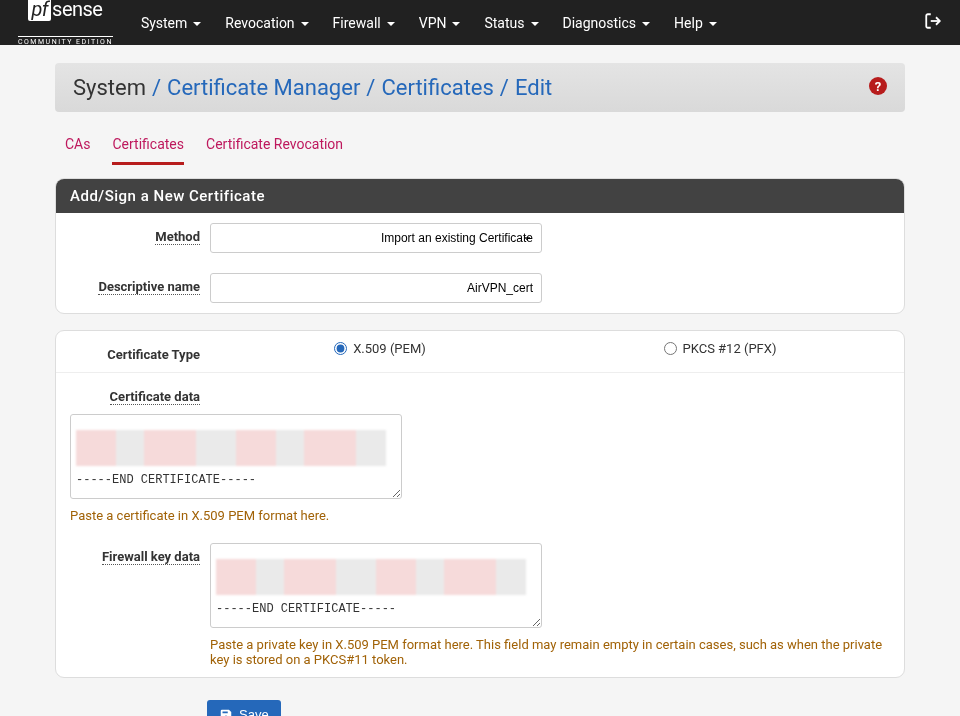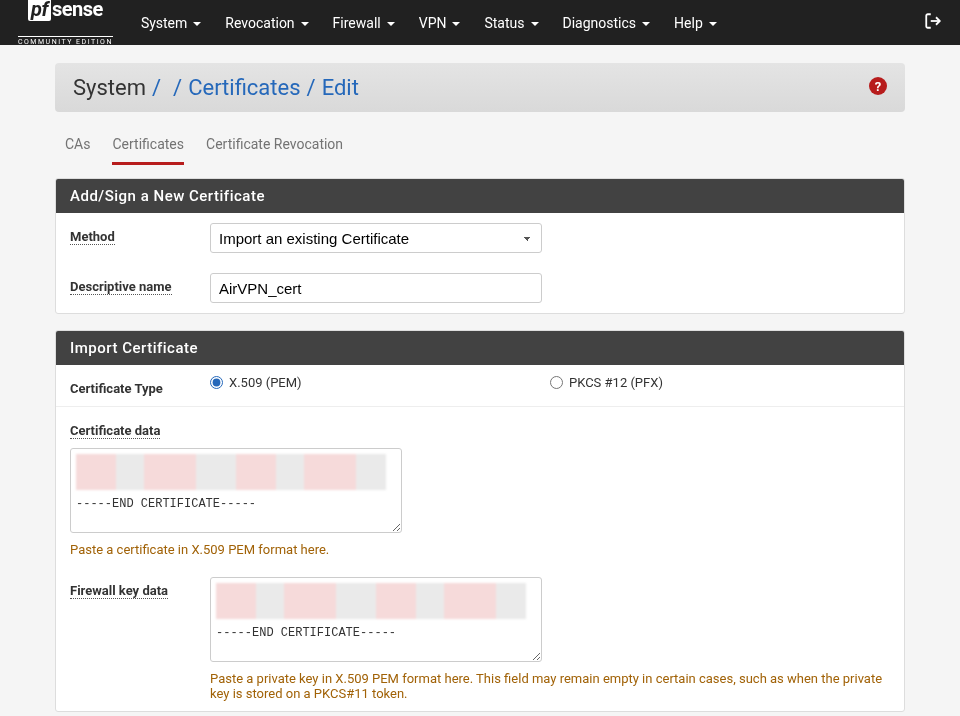--- a/index.html
+++ b/index.html
@@ -1,63 +1,63 @@
 <!DOCTYPE html>
 <html><head>
 <meta charset="utf-8">
 <style>
 * { box-sizing: border-box; margin: 0; padding: 0; }
 body { font-family: -apple-system, BlinkMacSystemFont, "Segoe UI", Roboto, Arial, sans-serif; background: #f5f5f5; font-size: 14px; color: #333; }
 
 .navbar { background: #212121; height: 45px; display: flex; align-items: center; padding: 0 18px; }
 .logo { display: flex; flex-direction: column; align-items: center; margin-right: 18px; }
-.logo-main { color: #fff; font-weight: bold; font-size: 20px; letter-spacing: -0.5px; line-height: 0.9;}
+.logo-main { color: #fff; font-weight: normal; font-size: 20px; letter-spacing: -0.5px; line-height: 0.9;}
 .logo-main .pf { background:#fff; color:#212121; padding:0 3px; font-style: italic; border-radius:2px; margin-right:1px;}
 .logo-sub { color: #fff; font-size: 7px; letter-spacing: 1.5px; border-top:1px solid #fff; padding-top:1px; margin-top:18px;}
 .nav-items { display: flex; gap: 4px; flex:1;}
 .nav-item { color: #fff; padding: 8px 10px; font-size: 14px; display: flex; align-items: center; gap: 4px; cursor:pointer;}
 .caret { width: 0; height: 0; border-left: 4px solid transparent; border-right: 4px solid transparent; border-top: 4px solid #fff; margin-left:2px; margin-top:2px;}
 .logout-icon { color:#fff; font-size:18px; cursor:pointer; }
 
 .container { max-width: 850px; margin: 18px auto; padding: 0; }
 
 .breadcrumb-bar { background: linear-gradient(#e4e4e4,#d9d9d9); border-radius: 4px; padding: 12px 18px; display: flex; align-items: center; font-size: 22px; font-weight: 400; position: relative;}
 .breadcrumb-bar .crumb { color: #2568ba; }
 .breadcrumb-bar .crumb.first { color: #333; }
 .breadcrumb-bar .sep { color: #2568ba; padding: 0 6px; }
 .help-icon { position:absolute; right:18px; top:14px; width:18px; height:18px; background:#b71c1c; color:#fff; border-radius:50%; font-size:13px; font-weight:bold; display:flex; align-items:center; justify-content:center; cursor:pointer;}
 
 .tabs { display: flex; gap: 22px; margin: 24px 0 12px 10px; font-size: 14px; border-bottom: 1px solid transparent;}
-.tab { color: #737373; padding-bottom: 10px; cursor:pointer;text-align:center; }
+.tab { color: #be185d; padding-bottom: 10px; cursor:pointer;text-align:center; }
 .tab.active { border-bottom: 3px solid #b71c1c; }
 
-.panel { background: #fff; border: 1px solid #ddd; border-radius: 3px; margin-bottom: 16px; overflow:hidden;}
+.panel { background: #fff; border: 1px solid #ddd; border-radius: 9px; margin-bottom: 16px; overflow:hidden;}
 .panel-head { background: #424242; color: #fff; padding: 8px 14px; font-size: 15px; letter-spacing: 0.5px; font-weight:500;}
 .panel-body { padding: 0; }
 
 .form-row { display: flex; padding: 10px 14px; align-items: flex-start; gap: 10px;}
 .form-row + .form-row { border-top: none; }
 .form-row.sep { border-top:1px solid #eee;flex-direction:column;}
-.form-label { width: 130px; text-align: left; font-size: 13px; font-weight: bold; padding-top:6px; flex-shrink:0;}
+.form-label { width: 130px; text-align: right; font-size: 13px; font-weight: bold; padding-top:6px; flex-shrink:0;}
 .form-label.underline span { border-bottom: 1px dotted #555; }
 .form-widget { flex: 1; }
 
-select, input[type=text] { width: 332px; height: 30px; border:1px solid #ccc; border-radius:3px; padding:0 8px; font-size:15px; background:#fff;}
+select, input[type=text] { width: 332px; height: 30px; border:1px solid #ccc; border-radius:3px; padding:0 8px; font-size:12px; background:#fff;text-align:right;}
 select { appearance: none; background-image: linear-gradient(45deg, transparent 50%, #555 50%), linear-gradient(135deg, #555 50%, transparent 50%); background-position: calc(100% - 14px) 13px, calc(100% - 10px) 13px; background-size: 4px 4px, 4px 4px; background-repeat: no-repeat; }
 
 .radio-row { display:flex; padding:14px 14px; }
-.radio-row .radio-col { flex:1; display:flex; justify-content:flex-start; align-items:center; gap:6px; font-size:13px;}
+.radio-row .radio-col { flex:1; display:flex; justify-content:center; align-items:center; gap:6px; font-size:13px;}
 .radio-row input[type=radio]{ accent-color:#2568ba; width:13px; height:13px;}
 
 textarea { width: 332px; height: 85px; border:1px solid #ccc; border-radius:3px; padding:6px 8px; font-family: "Courier New", monospace; font-size:12px; resize:both; overflow:auto; background:#fff;}
 .blur-sim { display:block; width:310px; height:36px; background:
   repeating-linear-gradient(90deg,#f6dada 0 40px,#eaeaea 40px 68px,#f6dada 68px 120px,#eaeaea 120px 160px),
   #fff; filter: blur(1px); margin-bottom:4px;}
 .ta-wrap { position:relative; width:332px;}
-.ta-inner { position:absolute; top:6px; left:6px; pointer-events:none;}
+.ta-inner { position:absolute; top:16px; left:6px; pointer-events:none;}
 .ta-end { font-family:"Courier New",monospace; font-size:12px; color:#333; background:#fff;}
 .help-text { font-size: 13px; color: #a16207; margin-top:6px; max-width: 680px;}
 
 .save-btn-row { padding: 6px 0 16px 152px;}
 .save-btn { background:#2568ba; color:#fff; border:none; border-radius:3px; padding:7px 12px; font-size:13px; display:inline-flex; align-items:center; gap:6px; cursor:pointer;}
 .save-icon { width:14px; height:14px; display:inline-block;}
 </style>
 </head>
 <body>
 
@@ -103,20 +103,21 @@
         <line x1="21" y1="12" x2="9" y2="12"></line>
       </svg>
   </div>
 </div>
 
 <div class="container">
 
   <div class="breadcrumb-bar">
     <span class="crumb first">System</span>
     <span class="sep">/</span>
+    <span class="crumb">Certificate Manager</span>
     <span class="sep">/</span>
     <span class="crumb">Certificates</span>
     <span class="sep">/</span>
     <span class="crumb">Edit</span>
     <span class="help-icon">?</span>
   </div>
 
   <div class="tabs">
     <div class="tab">CAs</div>
     <div class="tab active">Certificates</div>
@@ -137,21 +138,20 @@
       <div class="form-row">
         <div class="form-label underline"><span>Descriptive name</span></div>
         <div class="form-widget">
           <input type="text" value="AirVPN_cert" style="">
         </div>
       </div>
     </div>
   </div>
 
   <div class="panel">
-    <div class="panel-head">Import Certificate</div>
     <div class="panel-body">
       <div class="form-row">
         <div class="form-label"><span>Certificate Type</span></div>
         <div class="form-widget">
           <div class="radio-row" style="padding:0;">
             <div class="radio-col">
               <input type="radio" name="ct" checked="" style="">
               <span>X.509 (PEM)</span>
             </div>
             <div class="radio-col">

